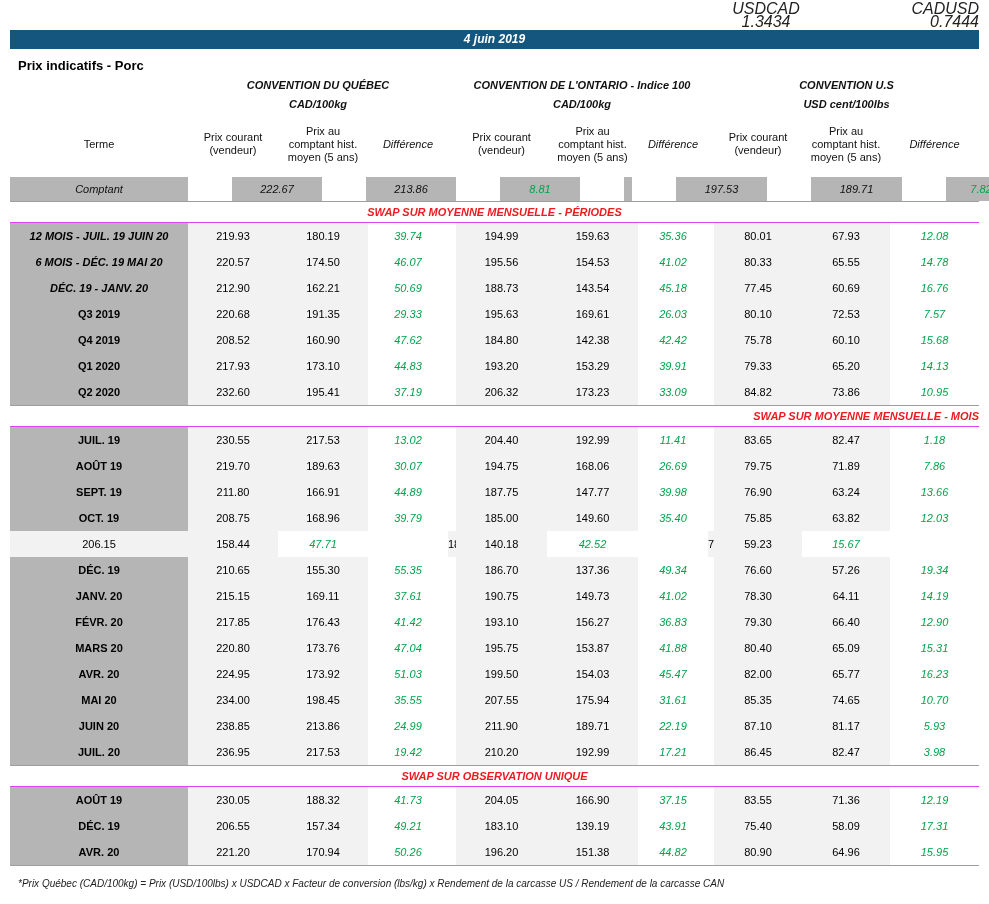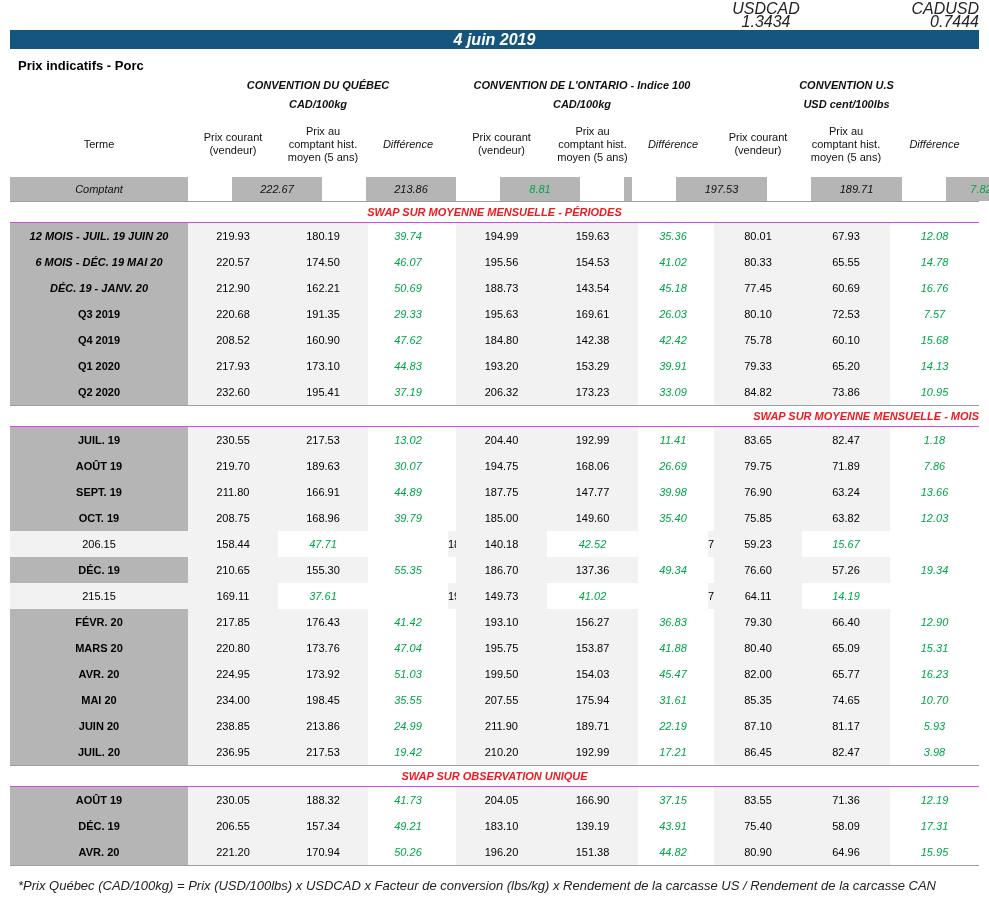--- a/index.html
+++ b/index.html
@@ -7,21 +7,21 @@
   .page{position:relative;width:989px;height:904px;background:#fff;}
 
   
   .fx-area{position:relative;height:28px;}
   .fx-block{position:absolute;top:2px;text-align:center;font-size:16px;font-style:italic;line-height:13px;color:#222;}
   .fx-usdcad{left:706px;width:120px;}
   .fx-cadusd{left:859px;width:120px;text-align:right;}
 
   
   .date-bar{margin:2px 10px 0 10px;height:19px;line-height:19px;background:#15567F;color:#fff;
-            font-size:16px;font-weight:bold;font-style:italic;text-align:center;}
+            font-size:12px;font-weight:bold;font-style:italic;text-align:center;}
 
   .page-title{margin:9px 0 0 18px;font-size:13px;font-weight:bold;color:#000;}
 
   
   .tgrid{display:grid;grid-template-columns:178px 90px 90px 80px 8px 91px 91px 70px 6px 88px 88px 89px;width:969px;}
   .table-wrap{margin:6px 10px 0 10px;}
   .cell{text-align:center;font-size:11px;}
 
   
   .conv-row{align-items:end;margin-top:6px;}
@@ -48,21 +48,21 @@
         height:26px;align-items:center;}
   .trow > div{height:26px;line-height:26px;text-align:center;font-size:11px;}
   .c-terme{background:#b5b5b5;font-weight:bold;color:#000;}
   .c-terme.it{font-style:italic;}
   .c-val{background:#f2f2f2;color:#000;}
   .c-diff{color:#00A44A;font-style:italic;background:#fff;}
   .c-gap{background:#fff;}
 
   
   .footnotes{margin:12px 0 0 18px;}
-  .footnote{font-size:13px;font-style:italic;color:#222;margin-bottom:15px;}
+  .footnote{font-size:10px;font-style:italic;color:#222;margin-bottom:15px;}
 </style>
 </head>
 <body>
 
 <div class="page">
 
   <div class="fx-area">
     <div class="fx-block fx-usdcad">
       <div>USDCAD</div>
       <div>1.3434</div>
@@ -323,20 +323,21 @@
     <div class="c-val">186.70</div>
     <div class="c-val">137.36</div>
     <div class="c-diff">49.34</div>
     <div class="c-gap"></div>
     <div class="c-val">76.60</div>
     <div class="c-val">57.26</div>
     <div class="c-diff">19.34</div>
   </div>
 
   <div class="trow">
+    <div class="c-terme">JANV. 20</div>
     <div class="c-val">215.15</div>
     <div class="c-val">169.11</div>
     <div class="c-diff">37.61</div>
     <div class="c-gap"></div>
     <div class="c-val">190.75</div>
     <div class="c-val">149.73</div>
     <div class="c-diff">41.02</div>
     <div class="c-gap"></div>
     <div class="c-val">78.30</div>
     <div class="c-val">64.11</div>

